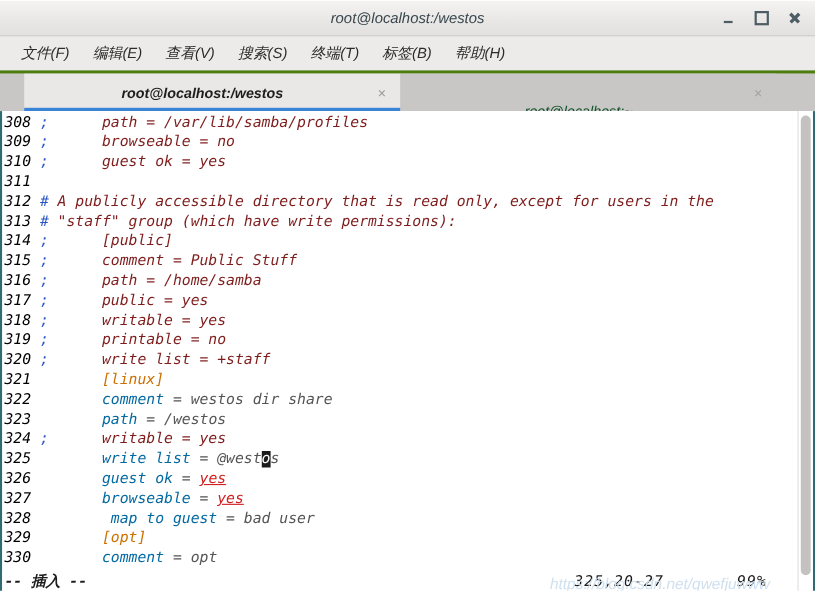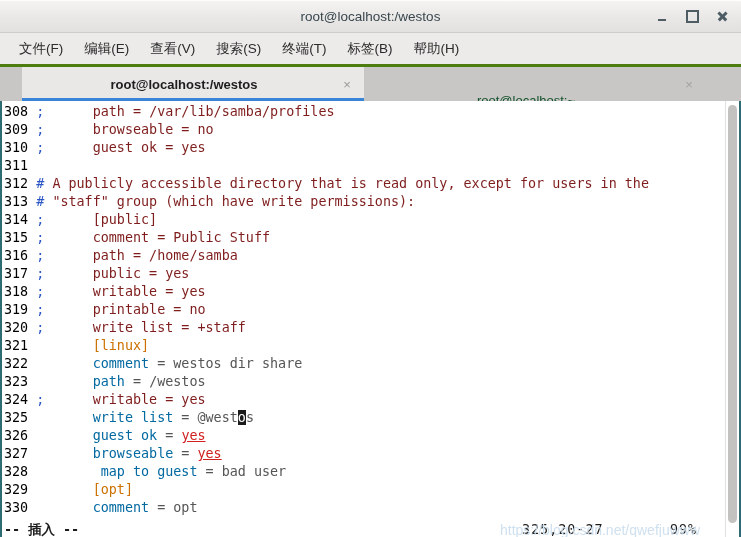--- a/index.html
+++ b/index.html
@@ -5,20 +5,21 @@
   html,body{margin:0;padding:0;}
   body{
     width:741px;height:537px;overflow:hidden;
     background:#d6d3d0;
     font-family:"Liberation Sans", sans-serif;
   }
   .window{
     position:relative;width:741px;height:537px;
     box-sizing:border-box;
     background:#e9e8e7;
+    font-style:italic;
   }
   
   .titlebar{
     position:relative;height:31px;
     background:linear-gradient(to bottom,#f4f3f2 0%,#e8e7e6 60%,#e2e1e0 100%);
     border-bottom:1px solid #cfcdcb;
     border-top:1px solid #fdfdfd;
   }
   .title-text{
     position:absolute;left:0;right:0;top:0;height:31px;

